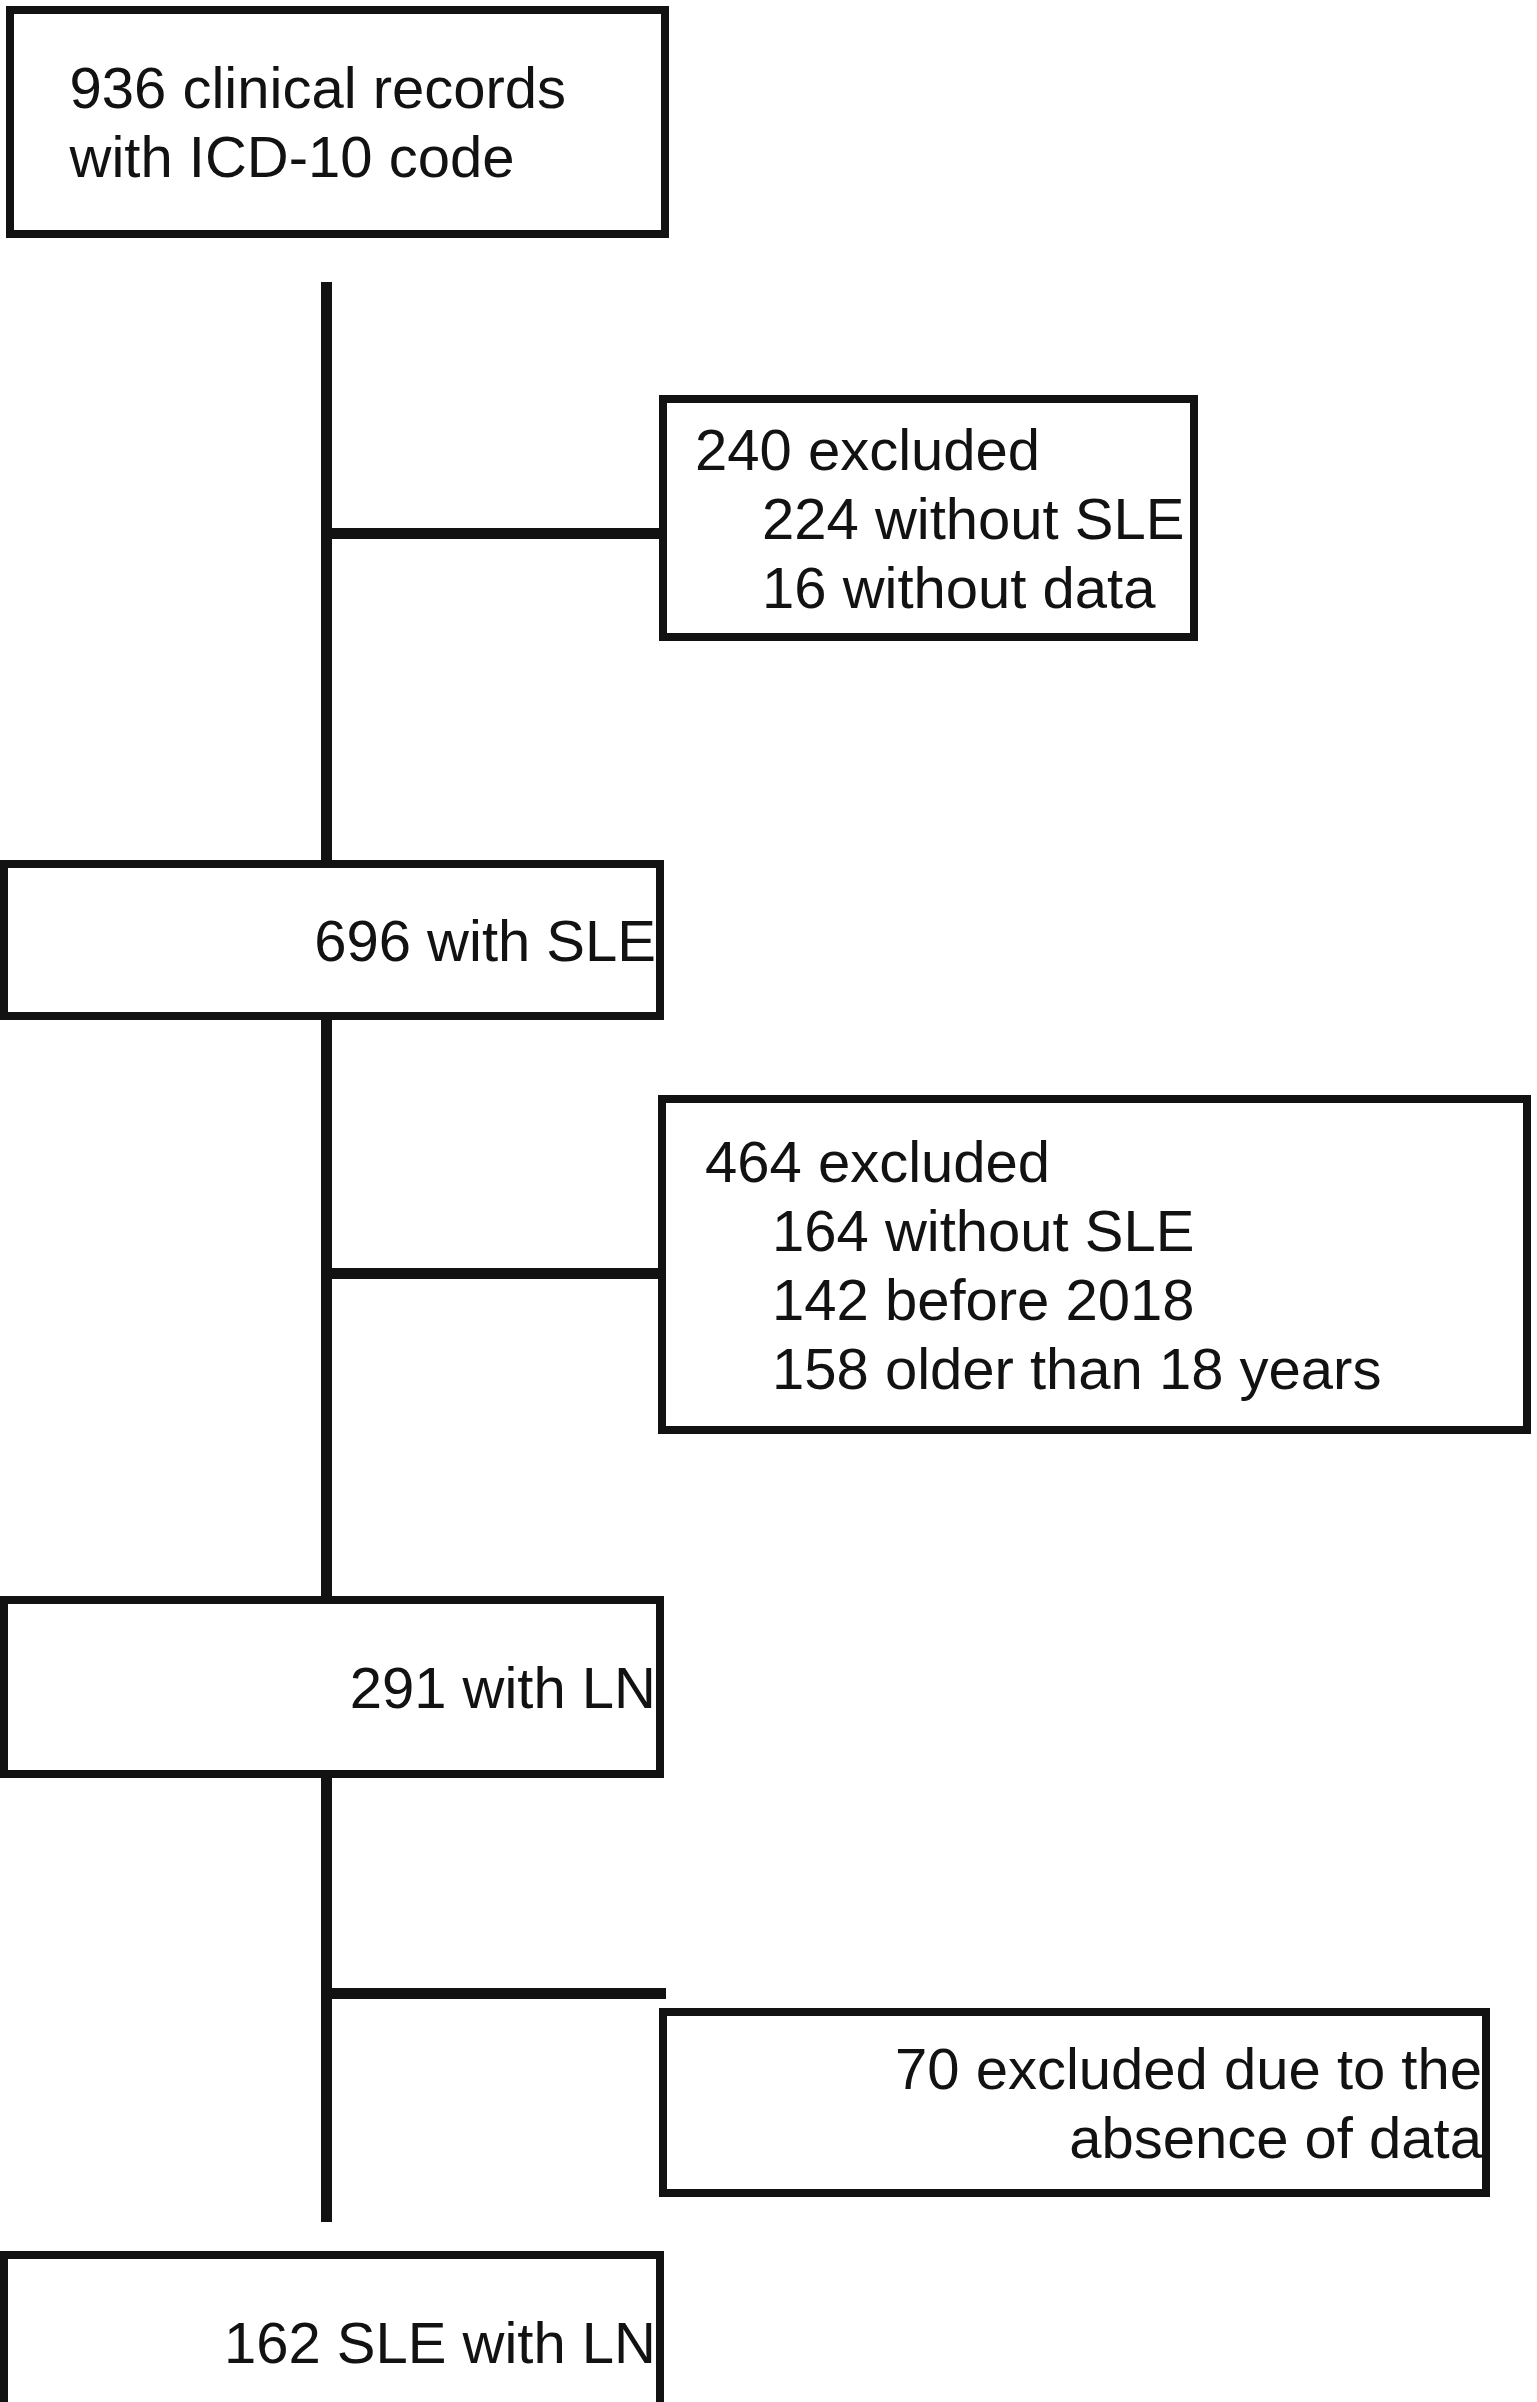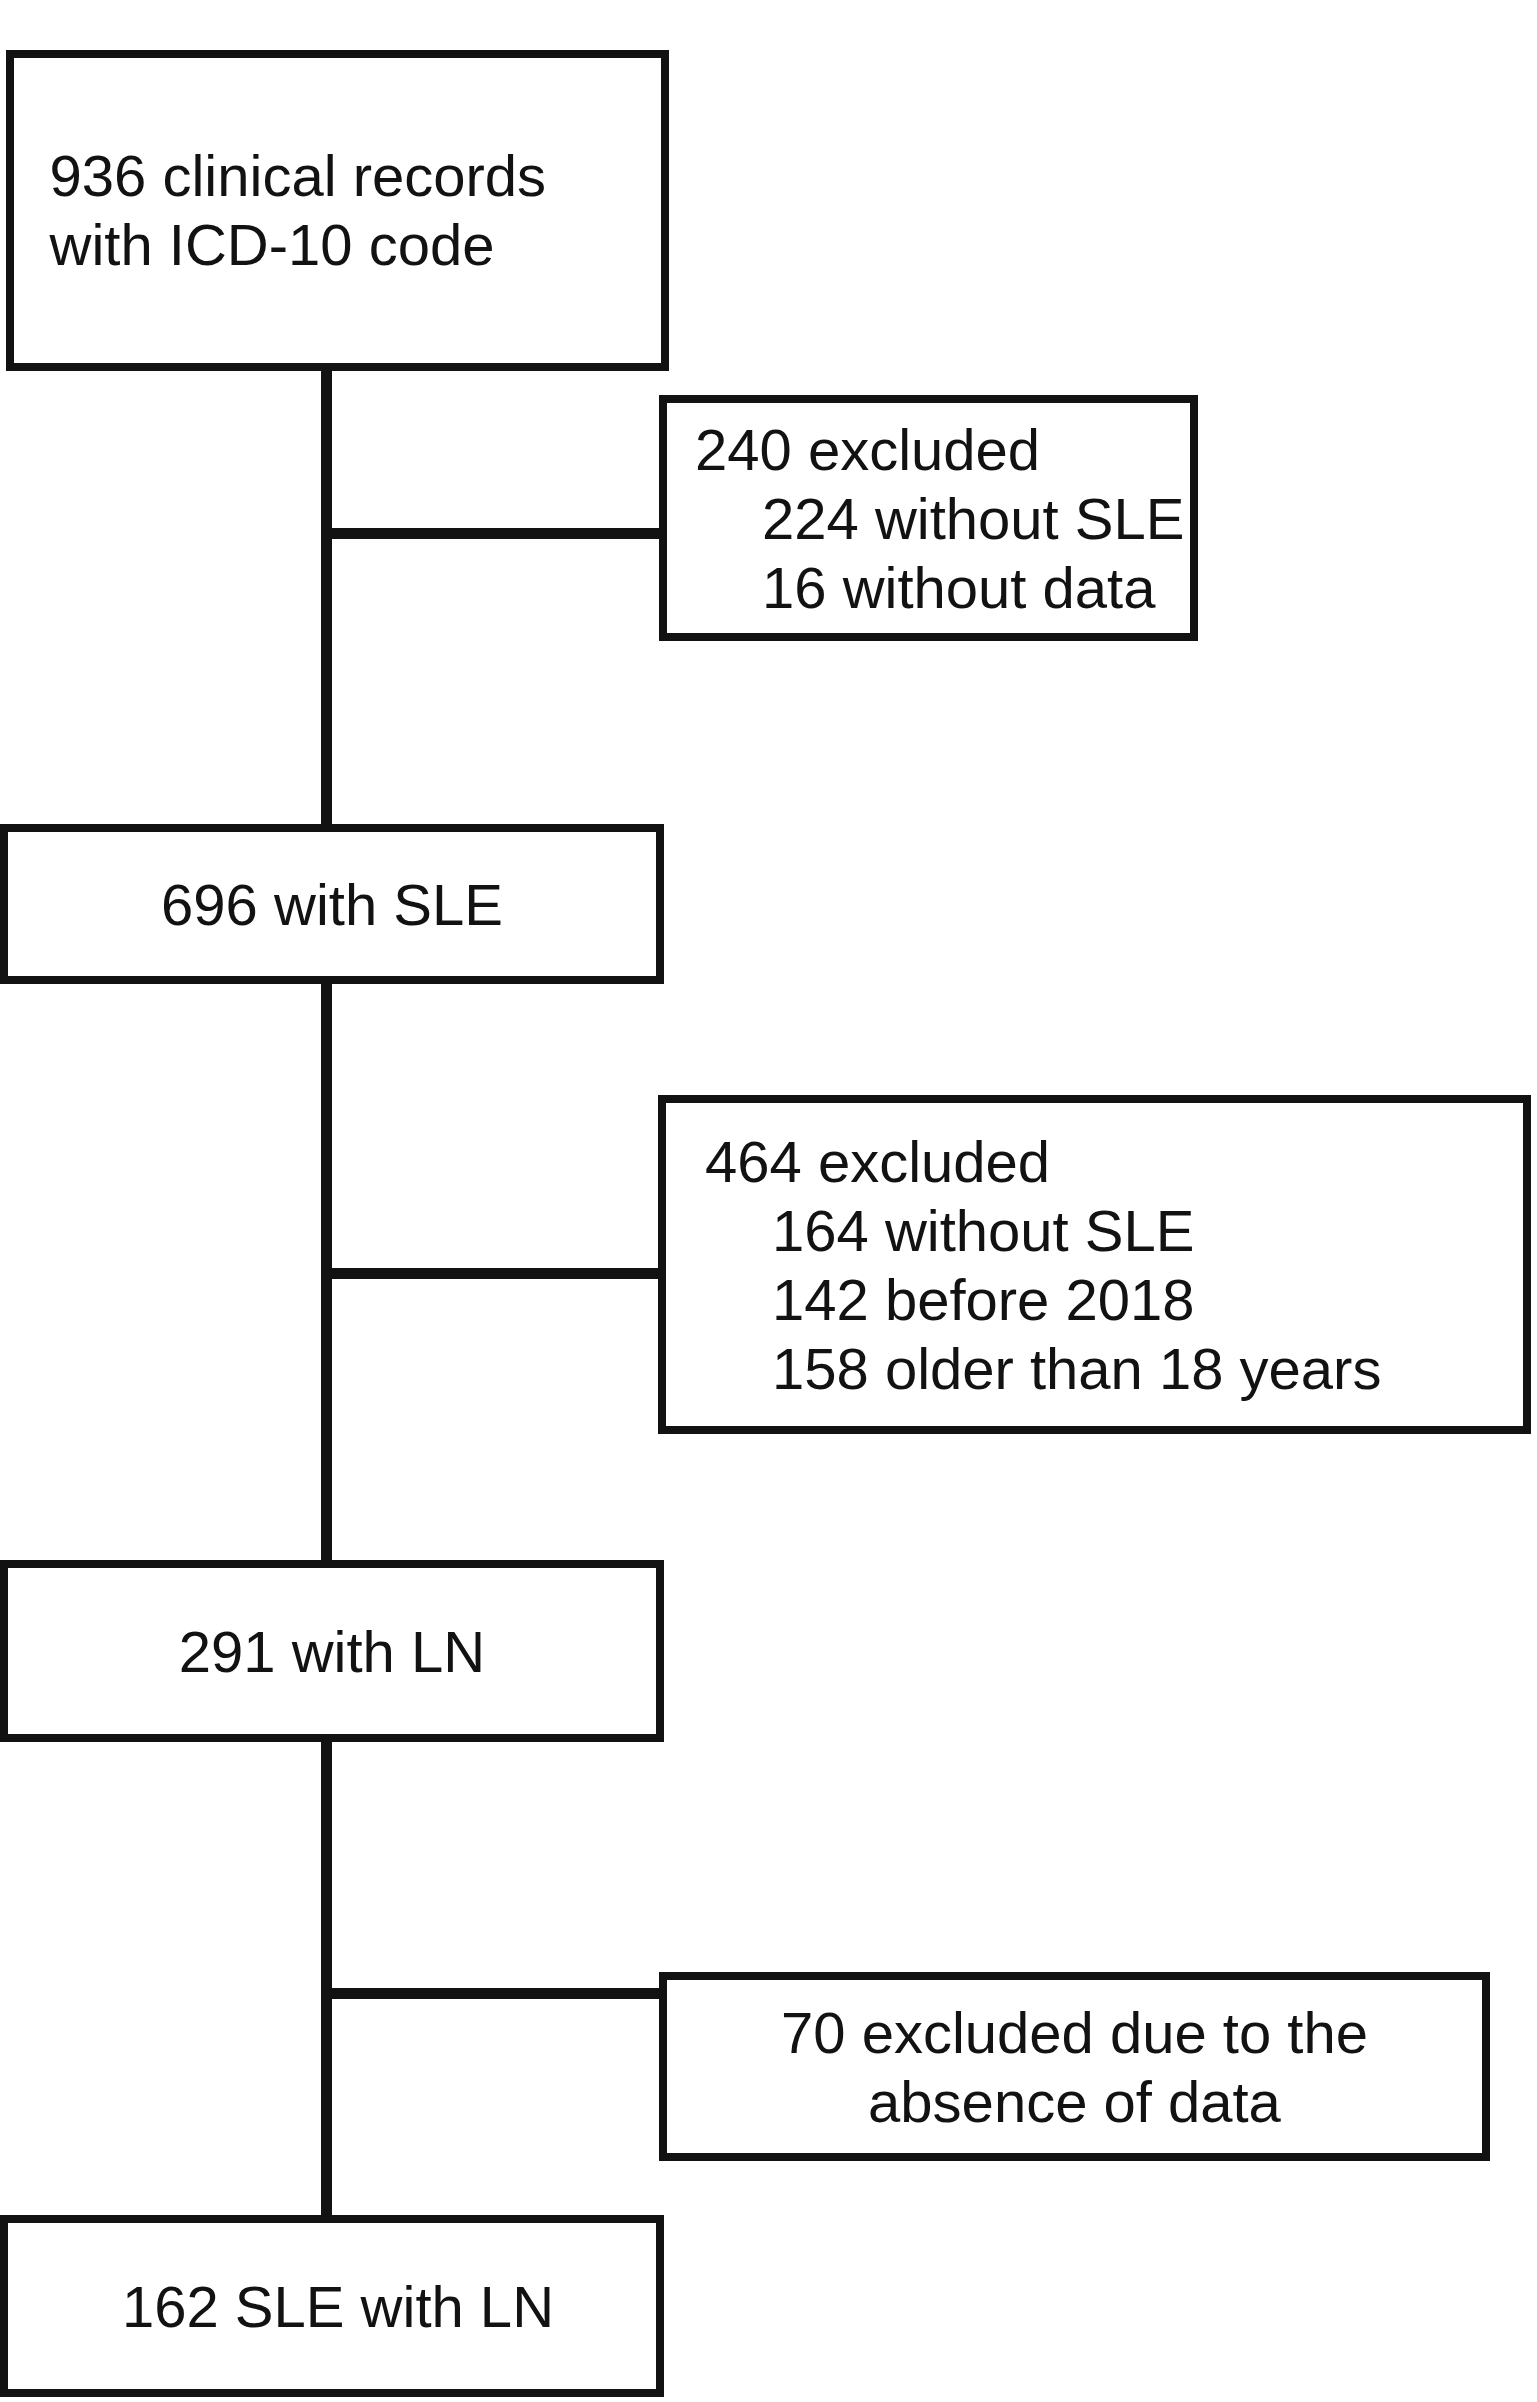--- a/index.html
+++ b/index.html
@@ -41,26 +41,25 @@
     border: 8.5px solid #121212;
     display: flex;
     flex-direction: column;
     justify-content: center;
     font-size: 58px;
     line-height: 69px;
     white-space: nowrap;
   }
   .box .line { display: block; }
   .box .line.indent { padding-left: 67px; }
-  .box.center { text-align: center; }
+  .box.center { text-align: right; margin-top: 36px; }
   .box-records {
     left: 5.6px; top: 5.6px;
-    width: 663px; height: 321px;
-    padding-left: 36px;
-    margin-top: 44px;
+    width: 663px; height: 232px;
+    padding-left: 56px;
   }
   .box-excluded-240 {
     left: 659px; top: 395px;
     width: 539px; height: 246px;
     padding-left: 28px;
   }
   .box-with-sle {
     left: 0px; top: 824px;
     width: 664px; height: 160px;
   }

